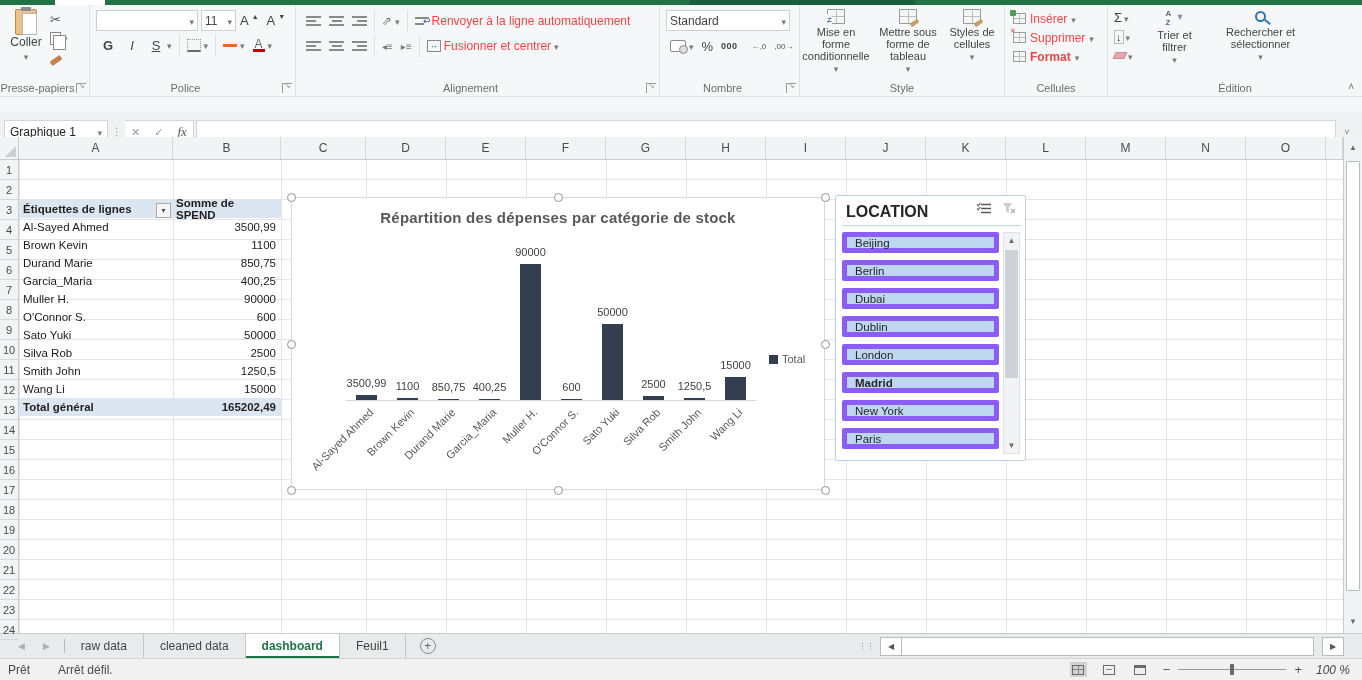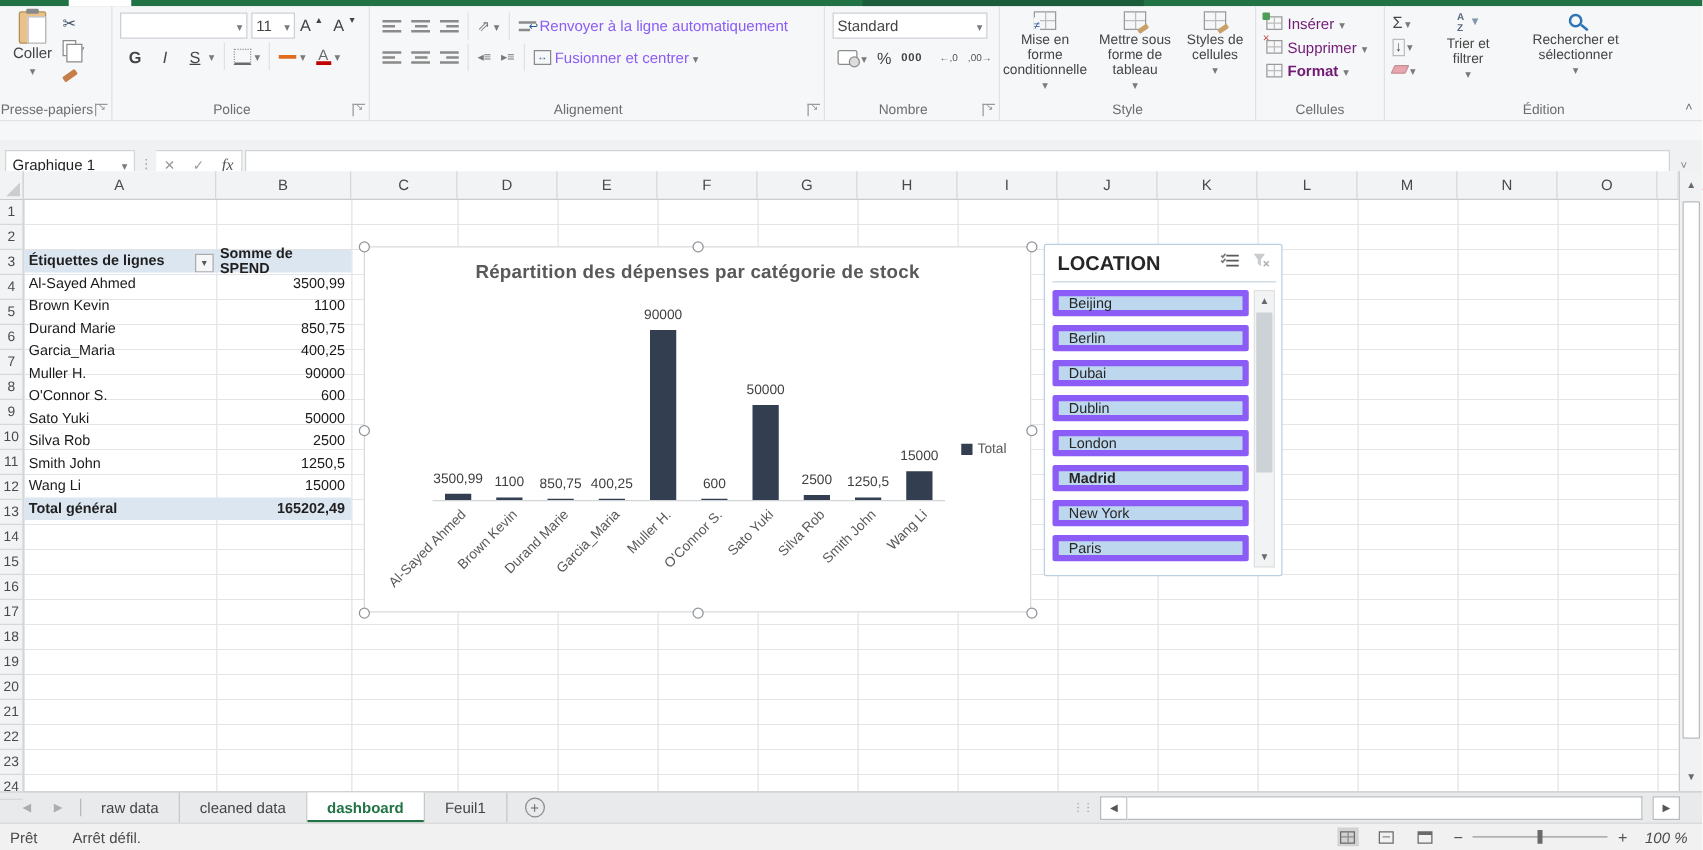--- a/index.html
+++ b/index.html
@@ -55,21 +55,21 @@
 
 
 .g-align{width:364px;}
 .g-align .rg-c{padding:5px 2px 0 6px;}
 .lines{width:15px;height:12px;background-image:linear-gradient(#8a8a8a,#8a8a8a),linear-gradient(#8a8a8a,#8a8a8a),linear-gradient(#8a8a8a,#8a8a8a);background-repeat:no-repeat;background-size:15px 2px,10px 2px,15px 2px;}
 .ln-l{background-position:0 1px,0 5px,0 9px;}
 .ln-c{background-position:50% 1px,50% 5px,50% 9px;}
 .ln-r{background-position:100% 1px,100% 5px,100% 9px;}
 .ic-orient::after{content:"⇗";color:#7a7a7a;font-size:12px;}
 .ic-ind{font-size:10px;color:#7a7a7a;}
-.wrap-lbl,.merge-lbl{font-size:12px;color:#8b5cf6;white-space:nowrap;}
+.wrap-lbl,.merge-lbl{font-size:12px;color:#ef4444;white-space:nowrap;}
 .ic-wrap{width:14px;height:12px;background-image:linear-gradient(#8a8a8a,#8a8a8a),linear-gradient(#8a8a8a,#8a8a8a);background-repeat:no-repeat;background-size:14px 2px,9px 2px;background-position:0 2px,0 8px;position:relative;}
 .ic-wrap::after{content:"↩";position:absolute;right:-2px;top:1px;font-size:9px;color:#2B579A;}
 .ic-merge{width:14px;height:12px;border:1px solid #8a8a8a;font-size:8px;color:#2B579A;text-align:center;line-height:10px;}
 .ic-merge::after{content:"↔";}
 
 
 .g-num{width:140px;}
 .g-num .rg-c{padding:5px 4px 0 6px;}
 .fnum{width:124px;}
 .ic-money{width:16px;height:12px;border:1px solid #8a8a8a;border-radius:2px;position:relative;background:#fff;}
@@ -79,21 +79,21 @@
 .t-dec{font-size:8px;color:#555;white-space:nowrap;}
 
 
 .g-style{width:205px;}
 .g-cells{width:103px;}
 .g-edit{width:237px;flex:1 0 auto;border-right:none;}
 .bigbtn{display:flex;flex-direction:column;align-items:center;justify-content:flex-start;padding:4px 4px 0;color:#444;font-size:11px;line-height:12px;text-align:center;}
 .ic-grid2{width:18px;height:15px;border:1px solid #9a9a9a;background-image:linear-gradient(#bdbdbd,#bdbdbd),linear-gradient(#bdbdbd,#bdbdbd);background-size:1px 100%,100% 1px;background-position:50% 0,0 50%;background-repeat:no-repeat;position:relative;margin-bottom:2px;}
 .ic-grid2.brush::after{content:"";position:absolute;right:-3px;bottom:-2px;width:9px;height:4px;background:#C9A06A;transform:rotate(-35deg);border-radius:1px;}
 .ic-grid2.neq::after{content:"≠";position:absolute;left:-1px;bottom:-3px;font-size:9px;color:#2B579A;background:#F6F7F8;}
-.cellrow{display:flex;align-items:center;gap:4px;height:19px;padding:0 4px;font-size:12px;color:#701a75;}
+.cellrow{display:flex;align-items:center;gap:4px;height:19px;padding:0 4px;font-size:12px;color:#ef4444;}
 .ic-grid3{width:13px;height:11px;border:1px solid #9a9a9a;background-image:linear-gradient(#bdbdbd,#bdbdbd),linear-gradient(#bdbdbd,#bdbdbd);background-size:1px 100%,100% 1px;background-position:50% 0,0 50%;background-repeat:no-repeat;position:relative;}
 .ic-grid3.add::after{content:"";position:absolute;left:-4px;top:-4px;width:6px;height:6px;background:#4C9E57;border-radius:1px;}
 .ic-grid3.del::after{content:"✕";position:absolute;left:-4px;top:-6px;font-size:7px;color:#C0504D;}
 .e-col{display:flex;flex-direction:column;gap:2px;padding:4px 2px 0 6px;}
 .e-s{display:flex;align-items:center;gap:2px;height:17px;}
 .ic-sigma::after{content:"Σ";font-size:13px;color:#444;}
 .ic-fill::after{content:"↓";font-size:11px;color:#444;border:1px solid #bdbdbd;padding:0 1px;}
 .ic-eraser{width:12px;height:7px;background:#E8A7AE;border:1px solid #c58d94;transform:skewX(-25deg);border-radius:1px;}
 .ic-az{position:relative;width:18px;height:20px;font-size:8px;font-weight:bold;color:#5a6a82;line-height:9px;text-align:left;}
 .ic-az::after{content:"▼";position:absolute;right:-1px;top:4px;font-size:9px;color:#8496AC;}

